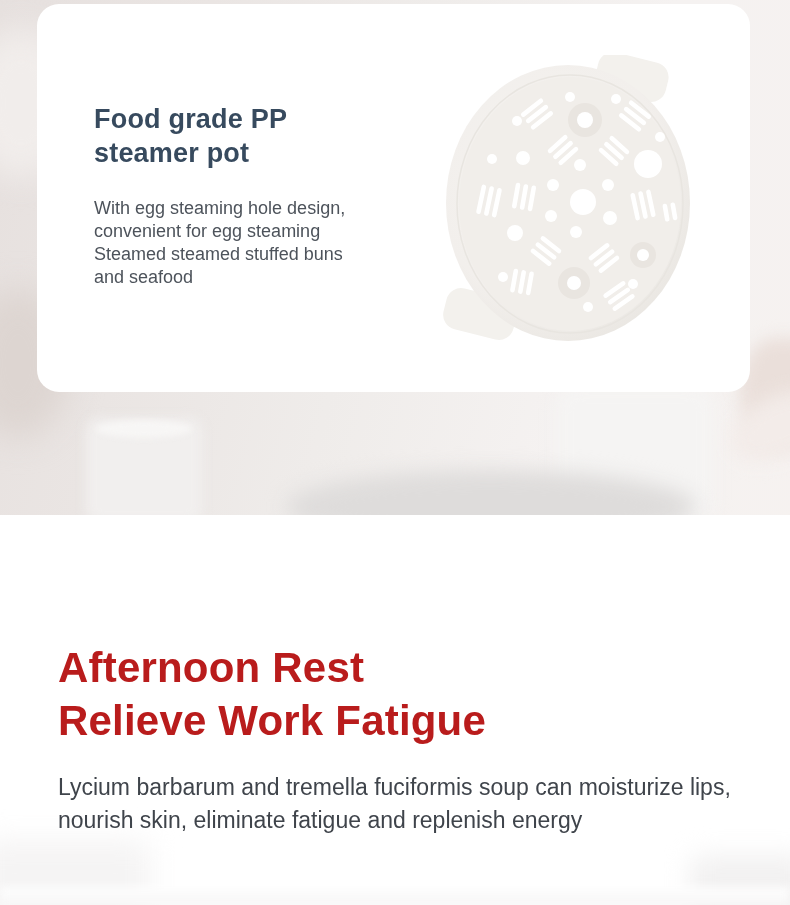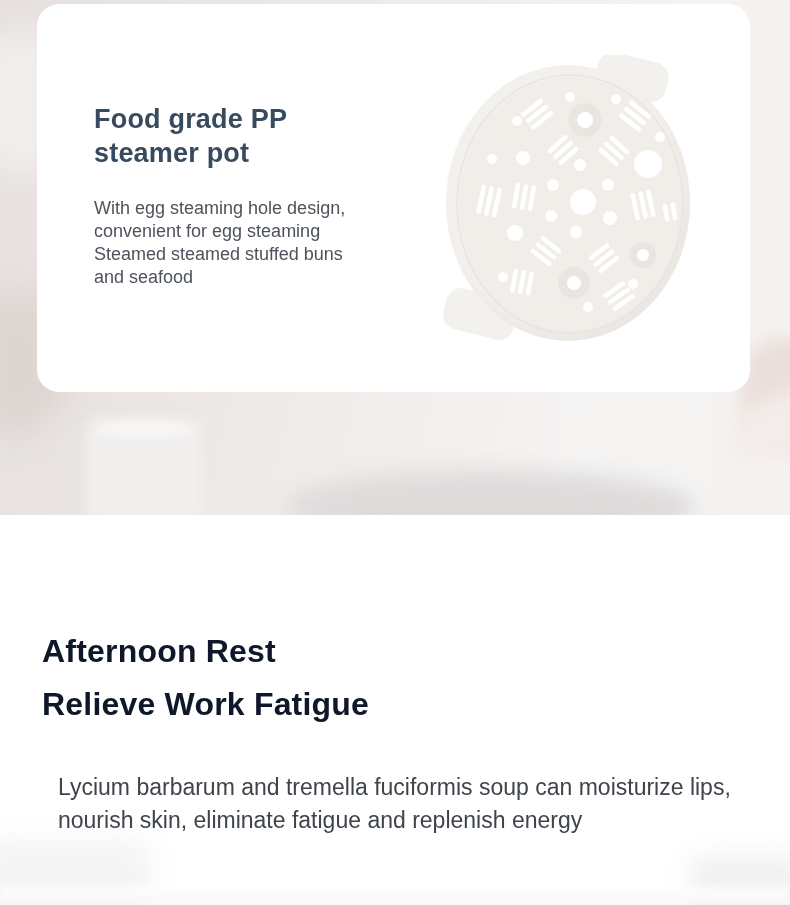--- a/index.html
+++ b/index.html
@@ -44,23 +44,23 @@
     color:#4d535b; white-space:pre-line;
   }
   .pot { position:absolute; left:383px; top:51px; width:300px; height:300px; }
 
   
   .hero {
     position:absolute; left:0; top:515px; width:790px; height:390px;
     background:#ffffff; overflow:hidden;
   }
   .hero-title {
-    position:absolute; left:42px; top:110px; margin:0;
-    font-size:32px; line-height:53px; font-weight:bold;
-    color:#0f172a; white-space:pre-line; letter-spacing:0.2px;
+    position:absolute; left:42px; top:110px; margin:16px;
+    font-size:42px; line-height:53px; font-weight:bold;
+    color:#b91c1c; white-space:pre-line; letter-spacing:0.2px;
   }
   .hero-desc {
     position:absolute; left:42px; top:240px; margin:16px; width:730px;
     font-size:23px; line-height:33px;
     color:#3f444b; white-space:pre-line;
   }
   .hero-fade-left { position:absolute; left:-20px; top:325px; width:170px; height:80px; background:#f5f4f4; border-radius:12px; filter:blur(14px); }
   .hero-fade-right { position:absolute; left:690px; top:340px; width:120px; height:70px; background:#f2f1f1; border-radius:12px; filter:blur(12px); }
   .hero-fade-bottom { position:absolute; left:0; top:372px; width:790px; height:20px; background:linear-gradient(#ffffff,#f6f5f5); filter:blur(4px); }
 </style>

